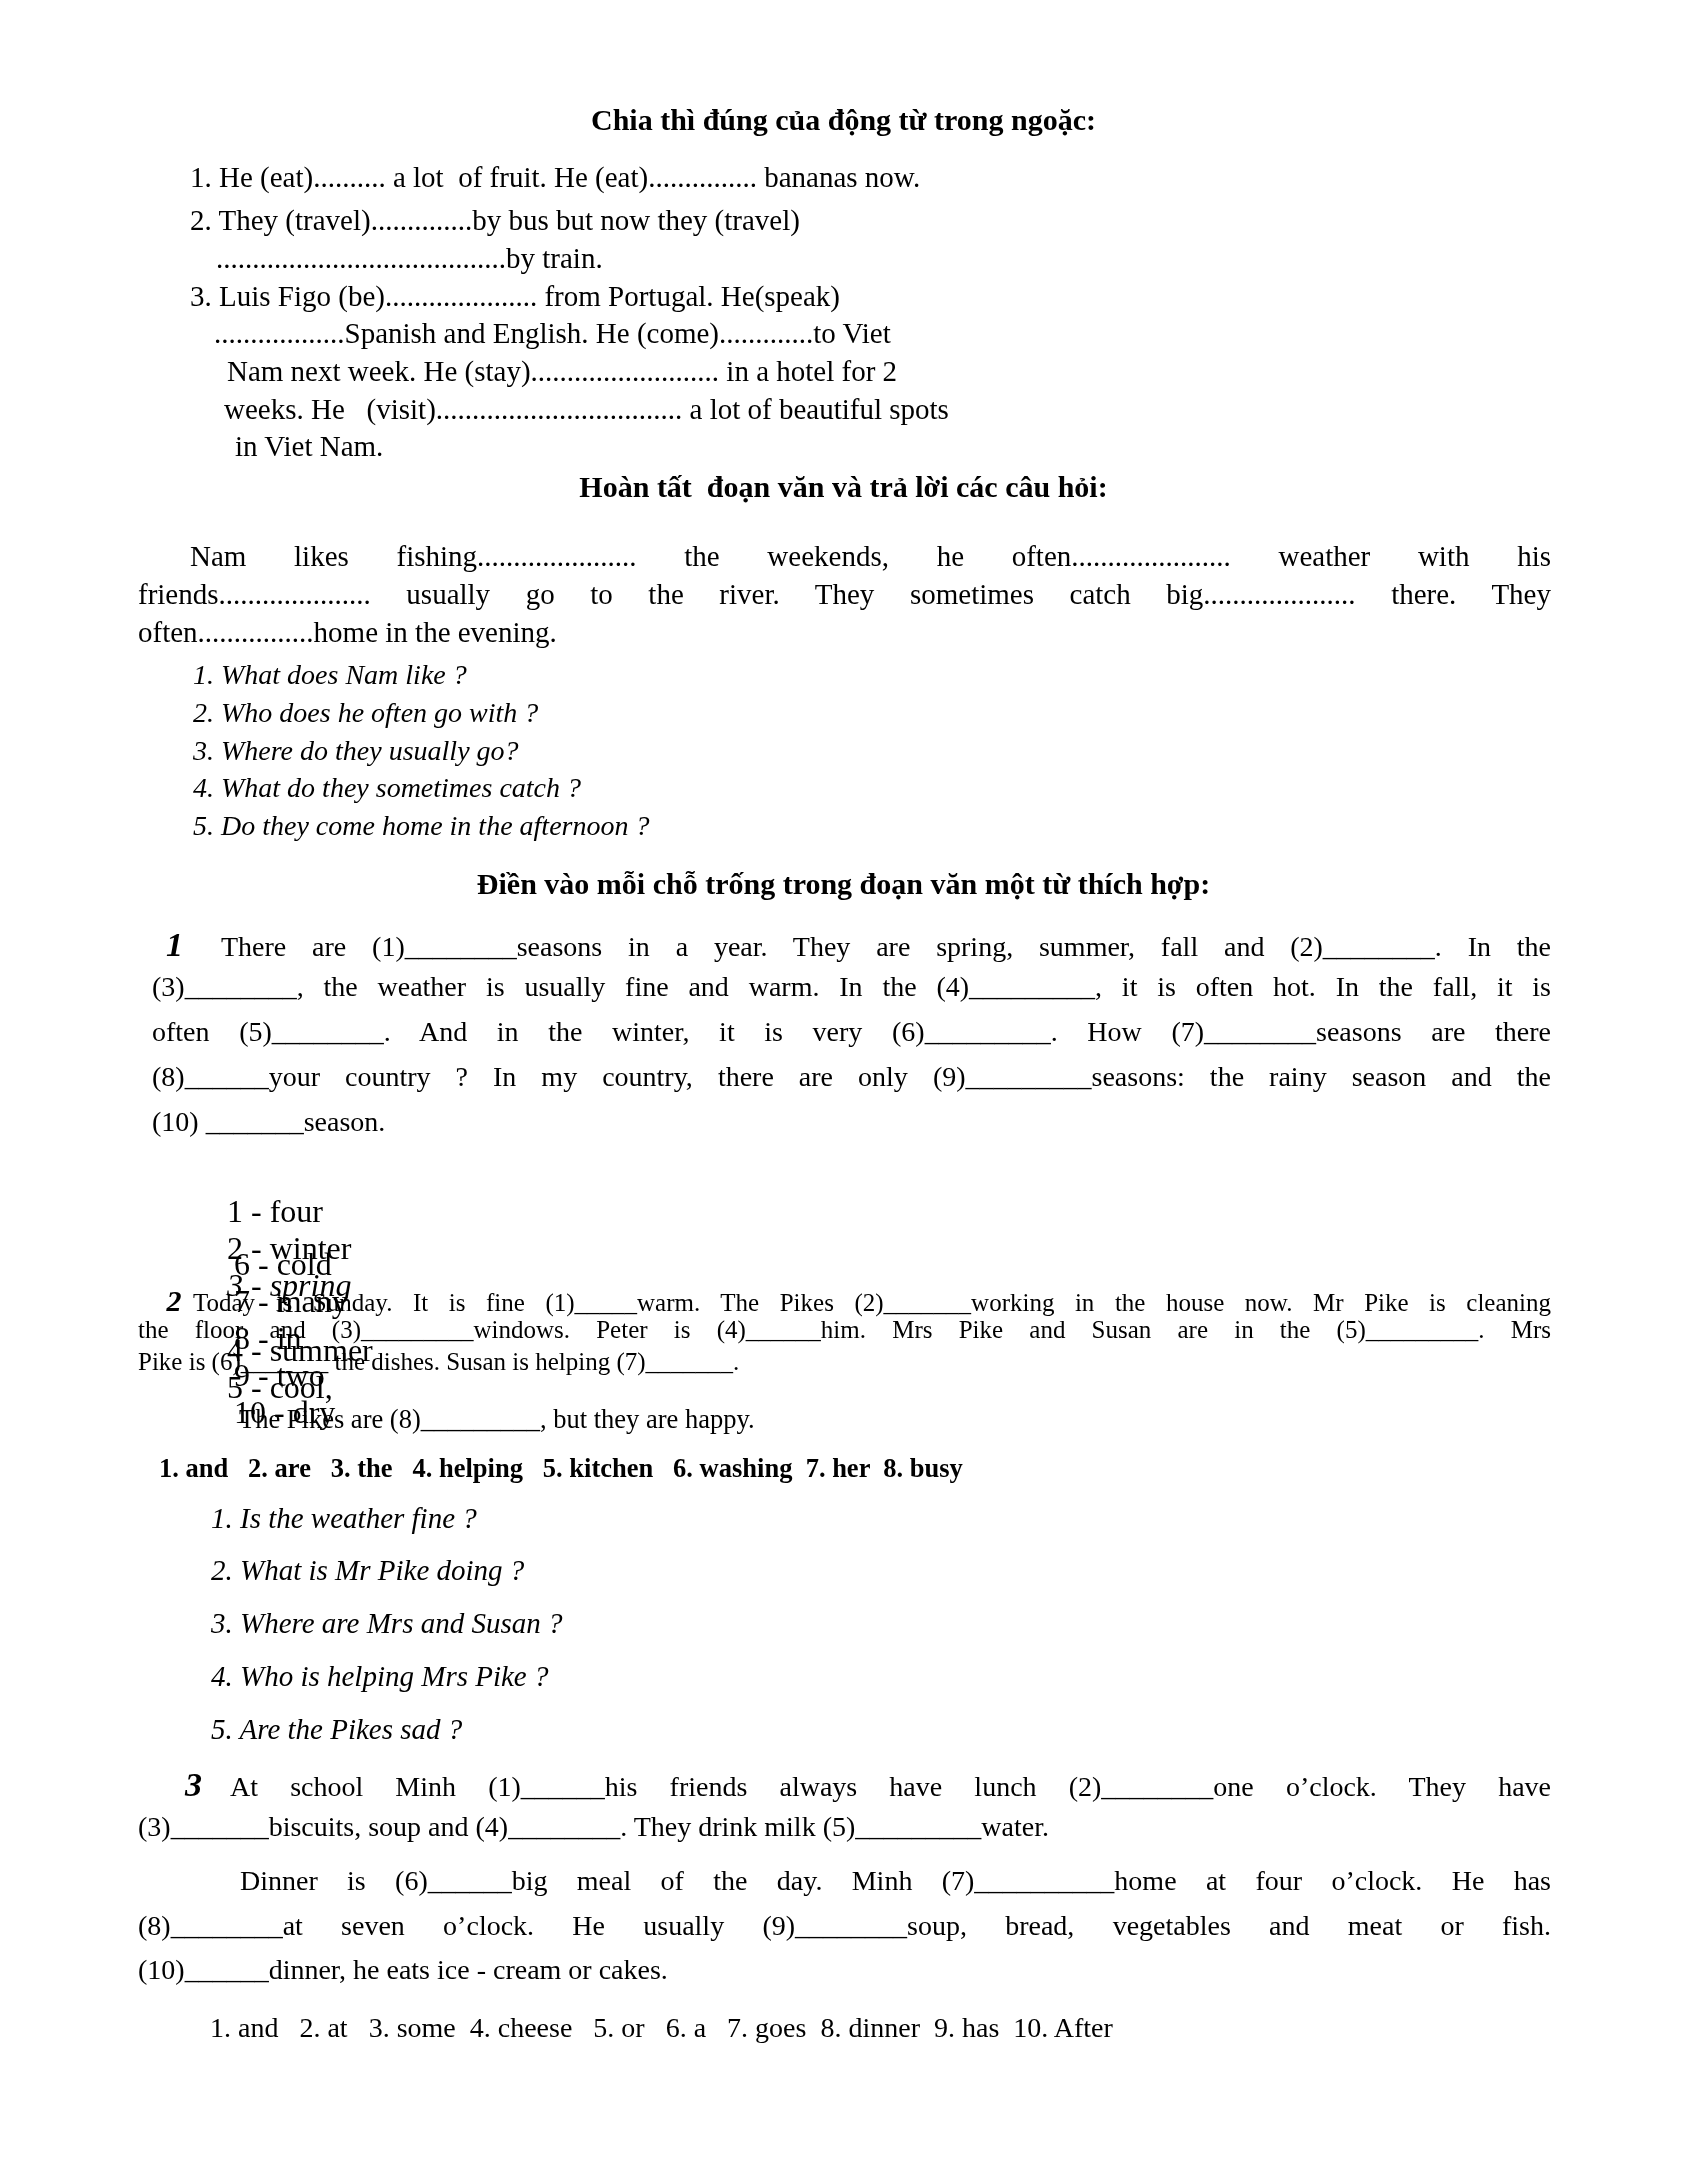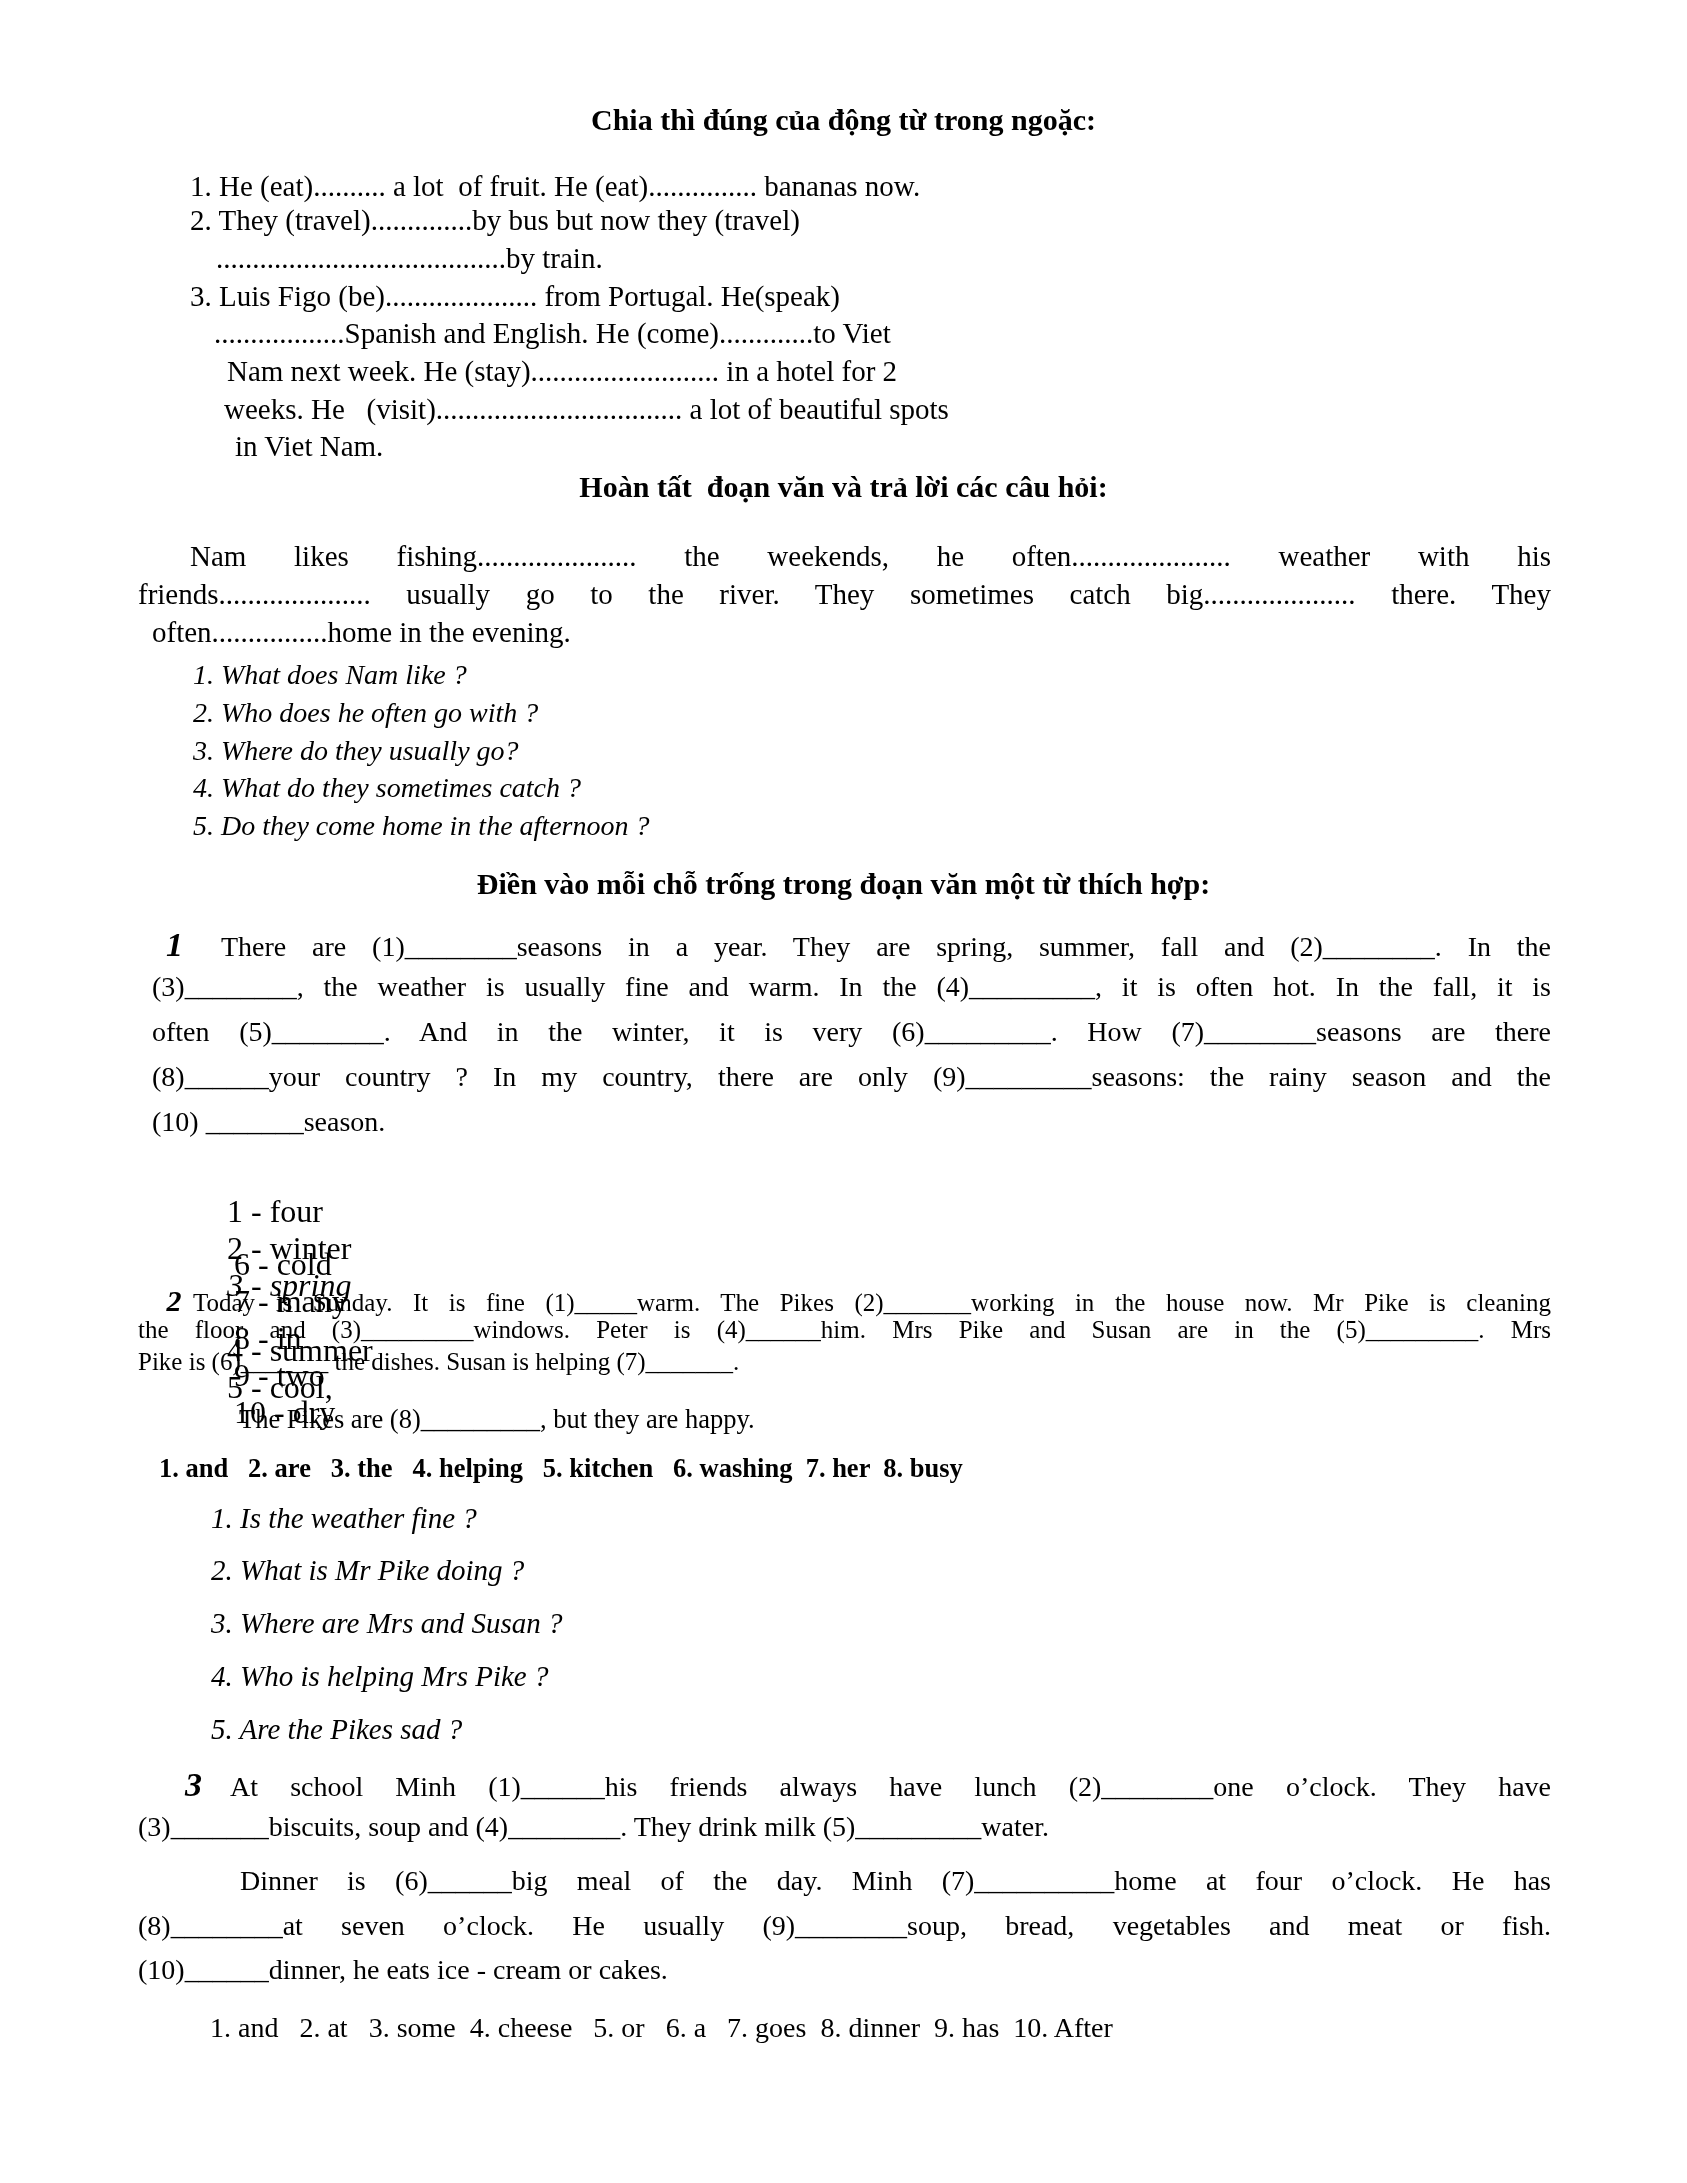--- a/index.html
+++ b/index.html
@@ -44,34 +44,34 @@
   .optrow{position:absolute;font-size:32px;white-space:pre;}
   .oc{display:inline-block;white-space:pre;}
 </style>
 </head>
 <body>
 
 <div id="page">
 
   <div class="ttl" style="top:103px;">Chia thì đúng của động từ trong ngoặc:</div>
 
-  <div class="ln f44" style="top:169px;left:190px;text-align:right;">1. He (eat).......... a lot  of fruit. He (eat)............... bananas now.</div>
+  <div class="ln f44" style="top:160px;left:190px;text-align:right;">1. He (eat).......... a lot  of fruit. He (eat)............... bananas now.</div>
   <div class="ln f44" style="top:203px;left:190px;">2. They (travel)..............by bus but now they (travel)</div>
   <div class="ln f44" style="top:241px;left:216px;">........................................by train.</div>
   <div class="ln f44" style="top:279px;left:190px;">3. Luis Figo (be)..................... from Portugal. He(speak)</div>
   <div class="ln f44" style="top:316px;left:214px;text-align:right;">..................Spanish and English. He (come).............to Viet</div>
   <div class="ln f44" style="top:354px;left:227px;">Nam next week. He (stay).......................... in a hotel for 2</div>
   <div class="ln f44" style="top:392px;left:224px;">weeks. He   (visit).................................. a lot of beautiful spots</div>
   <div class="ln f44" style="top:429px;left:235px;">in Viet Nam.</div>
 
   <div class="ttl" style="top:470px;font-family:Liberation Serif, serif;">Hoàn tất  đoạn văn và trả lời các câu hỏi:</div>
 
   <div class="ln f44 j" style="top:539px;left:138px;text-indent:52px;">Nam likes fishing...................... the weekends, he often...................... weather with his</div>
   <div class="ln f44 j" style="top:577px;left:138px;">friends..................... usually go to the river. They sometimes catch big..................... there. They</div>
-  <div class="ln f44" style="top:615px;left:138px;margin-left:14px;">often................home in the evening.</div>
+  <div class="ln f44" style="top:615px;left:138px;">often................home in the evening.</div>
 
   <div class="ln f42 it" style="top:658px;left:193px;">1. What does Nam like ?</div>
   <div class="ln f42 it" style="top:696px;left:193px;">2. Who does he often go with ?</div>
   <div class="ln f42 it" style="top:734px;left:193px;">3. Where do they usually go?</div>
   <div class="ln f42 it" style="top:771px;left:193px;">4. What do they sometimes catch ?</div>
   <div class="ln f42 it" style="top:809px;left:193px;">5. Do they come home in the afternoon ?</div>
 
   <div class="ttl" style="top:867px;">Điền vào mỗi chỗ trống trong đoạn văn một từ thích hợp:</div>
 
   <div class="ln f42 j" style="top:925px;left:152px;"><span class="exnum num1">1</span><span>There are (1)________seasons in a year. They are spring, summer, fall and (2)________. In the</span></div>

